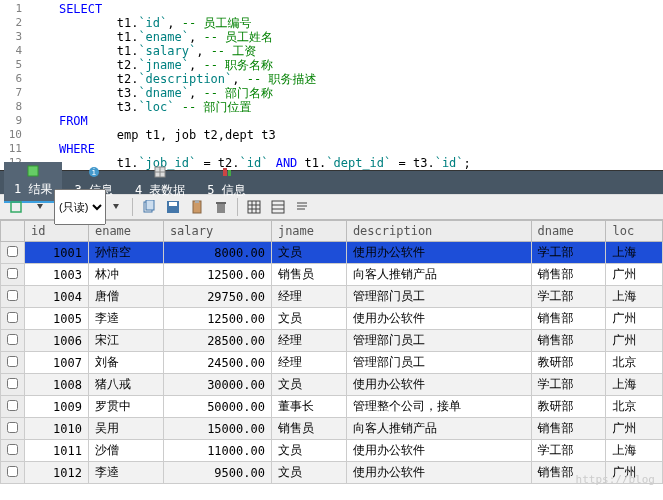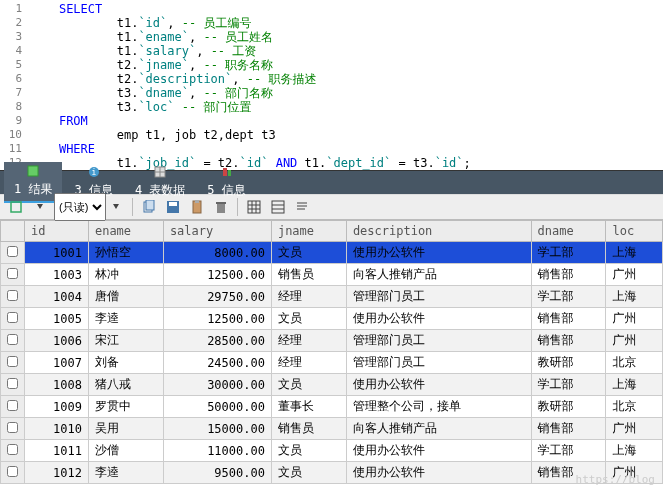--- a/index.html
+++ b/index.html
@@ -10,21 +10,21 @@
 .code { font-family: Consolas, monospace; font-size: 12px; white-space: pre; }
 .kw { color: #0000ff; }
 .id-b { color: #008080; }
 .cm { color: #008000; }
 .tabs { background: #475664; height: 24px; display: flex; align-items: center; padding: 0 4px; gap: 2px; border-top: 1px solid #333; }
 .tab { padding: 3px 10px; font-size: 12px; display: flex; align-items: center; gap: 4px; color: #fff; cursor: pointer; flex-direction: column; }
 .tab.active { background: #556575; border-bottom: 2px solid #3ca0e0; }
 .tab .ico { width: 12px; height: 12px; display: inline-block; }
 .toolbar { background: #eee; height: 26px; display: flex; align-items: center; padding: 0 6px; gap: 4px; border-bottom: 1px solid #bbb; border-top: 1px solid #ddd; }
 .toolbar .btn { width: 20px; height: 20px; display: flex; align-items: center; justify-content: center; cursor: pointer; border: 1px solid transparent; }
-.toolbar select { font-size: 11px; height: 28px; }
+.toolbar select { font-size: 11px; height: 36px; }
 .toolbar .sep { width: 1px; height: 18px; background: #bbb; margin: 0 2px; }
 .sel-wrap { display: flex; align-items: center; }
 .grid { height: 320px; overflow: auto; background: #fff; }
 table { border-collapse: collapse; width: 100%; font-size: 12px; }
 th { background: #ececec; color: #555; text-align: left; padding: 3px 6px; border: 1px solid #bbb; font-weight: normal; font-family: monospace; }
 td { border: 1px solid #ccc; padding: 2px 6px; background: #fff; }
 tr.alt td { background: #f2f2f2; }
 tr.sel td { background: #1d4ed8; }
 td.num { text-align: right; font-family: monospace; }
 td.mono { font-family: monospace; }

